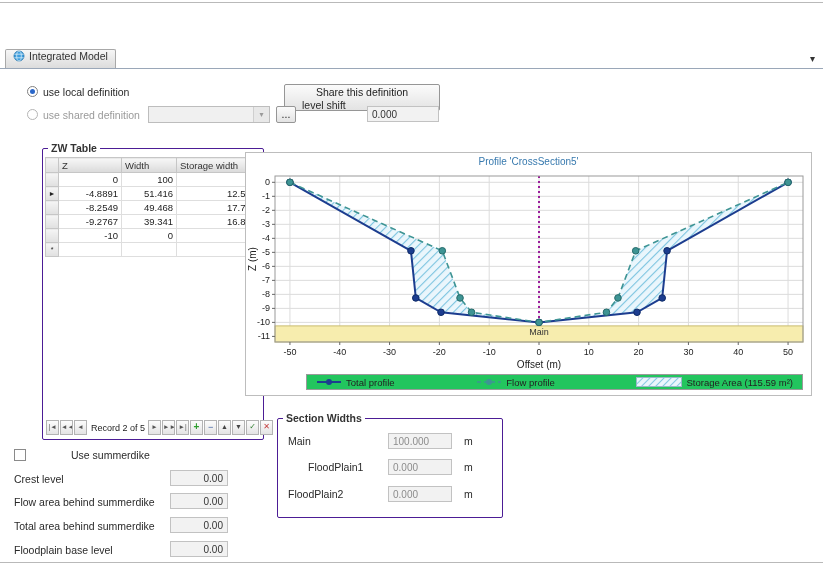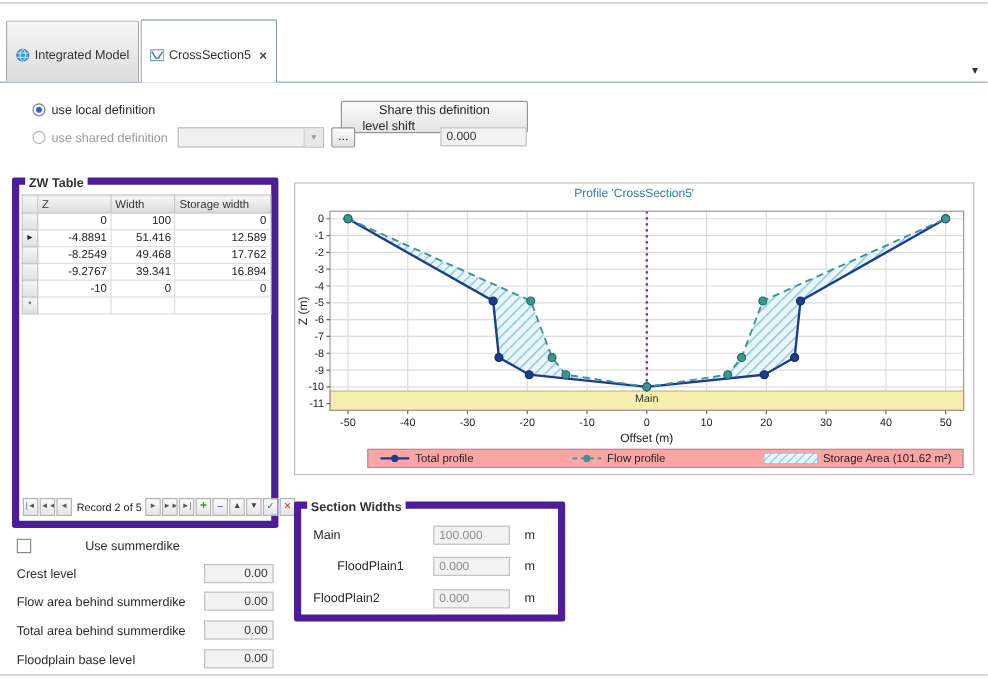--- a/index.html
+++ b/index.html
@@ -4,21 +4,21 @@
 <style>
   html,body{margin:0;padding:0;}
   body{
     width:823px;height:566px;position:relative;background:#ffffff;
     font-family:"Liberation Sans", sans-serif;font-size:11px;color:#222;
     overflow:hidden;
   }
   .hairline{position:absolute;left:0;right:0;height:1px;background:#b9b9b9;}
   
   .tabstrip{position:absolute;left:0;top:50px;right:0;height:19px;border-bottom:1px solid #9aa7b8;display:flex;align-items:flex-end;padding-left:5px;box-sizing:border-box;}
-  .tab{display:flex;align-items:flex-end;gap:4px;height:18px;padding:16px 7px;font-size:10.5px;
+  .tab{display:flex;align-items:flex-start;gap:4px;height:18px;padding:0 7px;font-size:10.5px;
        background:linear-gradient(#f6f6f6,#dcdcdc);border:1px solid #a8a8a8;border-bottom:none;color:#333;margin-right:1px;border-radius:2px 2px 0 0;}
   .tab.active{background:#ffffff;border:1px solid #7d93ad;position:relative;z-index:2;margin-bottom:-1px;height:19px;border-bottom:1px solid #fff;}
   .tab .close{font-size:11px;font-weight:bold;color:#444;margin-left:3px;line-height:10px;}
   .tab-chevron{position:absolute;right:8px;top:3px;font-size:10px;color:#333;}
   
   .lbl{position:absolute;font-size:10.5px;color:#2a2a2a;white-space:nowrap;}
   .lbl.dim{color:#9a9a9a;}
   .btn{position:absolute;border:1px solid #969696;background:linear-gradient(#fbfbfb,#e3e3e3);
        font-size:10.5px;color:#222;text-align:center;line-height:15px;border-radius:2px;box-sizing:border-box;}
   .fieldbox{position:absolute;border:1px solid #c2c2c2;background:#f2f2f2;font-size:10px;
@@ -26,67 +26,59 @@
   .fieldbox.right{text-align:right;}
   .fieldbox.dimtext{color:#8c8c8c;}
   .radio{position:absolute;width:11px;height:11px;border:1px solid #7f7f7f;border-radius:50%;background:#fff;box-sizing:border-box;}
   .radio.checked::after{content:'';position:absolute;left:2px;top:2px;width:5px;height:5px;border-radius:50%;background:#2b67c9;}
   .radio.disabled{border-color:#b5b5b5;}
   .checkbox{position:absolute;width:12px;height:12px;border:1px solid #8a8a8a;background:#fff;box-sizing:border-box;}
   .combo{position:absolute;border:1px solid #bdbdbd;background:#f0f0f0;box-sizing:border-box;height:17px;}
   .combo .arrow{position:absolute;right:0;top:0;width:15px;height:15px;border-left:1px solid #cfcfcf;
        color:#9a9a9a;font-size:8px;text-align:center;line-height:15px;background:#e8e8e8;}
   
-  .groupbox{position:absolute;border:6px solid #4c1d95;border-radius:2px;box-sizing:border-box;}
+  .groupbox{position:absolute;border:1px solid #4c1d95;border-radius:2px;box-sizing:border-box;margin-left:32px;}
   .group-title{position:absolute;top:-7px;left:5px;background:#ffffff;padding:0 3px;font-size:10.5px;font-weight:bold;color:#333;white-space:nowrap;}
   
   table.grid{border-collapse:collapse;font-size:9.5px;position:absolute;left:2px;top:8px;}
   .grid th{background:linear-gradient(#f7f7f7,#dadada);border:1px solid #c6c6c6;font-weight:normal;text-align:left;padding:0 3px;height:14px;color:#333;}
   .grid td{border:1px solid #dedede;padding:0 3px;height:13px;text-align:right;background:#fff;color:#222;}
   .grid .sel{width:12px;min-width:12px;background:linear-gradient(#f5f5f5,#e0e0e0);border-color:#c6c6c6;text-align:center;padding:0;font-size:7px;color:#222;}
   
   .navigator{position:absolute;left:3px;bottom:4px;display:flex;align-items:center;}
   .nav-btn{width:11px;height:13px;border:1px solid #b3b3b3;background:linear-gradient(#fcfcfc,#e4e4e4);
        font-size:6.5px;line-height:12px;text-align:center;color:#555;margin-right:1px;box-sizing:content-box;overflow:hidden;}
   .nav-label{font-size:9px;margin:0 3px;color:#222;white-space:nowrap;}
   .nav-btn.green{color:#2e9e2e;font-size:10px;font-weight:bold;}
   .nav-btn.blue{color:#33569a;font-size:9px;}
   .nav-btn.dark{color:#444;font-size:7px;}
   .nav-btn.ok{color:#2e7e2e;font-size:8px;}
   .nav-btn.red{color:#c43c3c;font-size:8px;}
   
   .chart-panel{position:absolute;left:245px;top:152px;width:567px;height:244px;border:1px solid #bdbdbd;background:#ffffff;box-sizing:border-box;}
   .chart-title{position:absolute;top:3px;left:0;right:0;text-align:center;font-size:10px;color:#3779ae;}
   #chart-svg{position:absolute;left:1px;top:17px;}
-  .legend{position:absolute;left:60px;bottom:5px;width:497px;height:16px;border:1px solid #9a9a9a;background:#fca5a5;
+  .legend{position:absolute;left:60px;bottom:5px;width:497px;height:16px;border:1px solid #9a9a9a;background:#22c55e;
        display:flex;align-items:center;justify-content:space-between;padding:0 9px;box-sizing:border-box;font-size:9.5px;color:#222;}
   .legend-item{display:flex;align-items:center;gap:4px;white-space:nowrap;}
 </style>
 </head>
 <body>
 
 <div class="hairline" style="top:2px;"></div>
 <div class="hairline" style="top:562px;"></div>
 
 <div class="tabstrip">
   <div class="tab">
     <svg width="12" height="12" viewBox="0 0 12 12">
       <circle cx="6" cy="6" r="5" fill="#3f9ede" stroke="#1c6fa8" stroke-width="0.8"></circle>
       <ellipse cx="6" cy="6" rx="2.3" ry="5" fill="none" stroke="#d6ecf8" stroke-width="0.8"></ellipse>
       <path d="M1.3 4.2h9.4M1.3 7.8h9.4" stroke="#d6ecf8" stroke-width="0.8" fill="none"></path>
     </svg>
     <span>Integrated Model</span>
-  </div>
-  <div class="tab active">
-    <svg width="12" height="12" viewBox="0 0 12 12">
-      <rect x="0.5" y="1.5" width="11" height="9" fill="#ffffff" stroke="#8aa0b8"></rect>
-      <path d="M1.5 3 L5 8.5 L7 8.5 L10.5 3" fill="none" stroke="#4a7ab5" stroke-width="1.2"></path>
-    </svg>
-    <span>CrossSection5</span>
-    <span class="close">×</span>
   </div>
   <span class="tab-chevron">▾</span>
 </div>
 
 <span class="radio checked" style="left:27px;top:86px;"></span>
 <span class="lbl" style="left:43px;top:86px;">use local definition</span>
 <div class="btn" style="left:284px;top:84px;width:156px;height:27px;">Share this definition</div>
 
 <span class="radio disabled" style="left:27px;top:109px;"></span>
 <span class="lbl dim" style="left:43px;top:109px;">use shared definition</span>
@@ -307,21 +299,21 @@
     <span class="legend-item">
       <svg width="46" height="10">
         <defs>
           <pattern id="hatchL" width="5" height="5" patternUnits="userSpaceOnUse" patternTransform="rotate(45)">
             <rect width="5" height="5" fill="#eaf6fc"></rect>
             <line x1="0" y1="0" x2="0" y2="5" stroke="#7cc4e0" stroke-width="1.8"></line>
           </pattern>
         </defs>
         <rect x="0.5" y="0.5" width="45" height="9" fill="url(#hatchL)" stroke="#9ab8c8"></rect>
       </svg>
-      <span>Storage Area (101.62 m²)</span>
+      <span>Storage Area (115.59 m²)</span>
     </span>
   </div>
 </div>
 
 <div class="groupbox" style="left:245px;top:418px;width:226px;height:100px;">
   <span class="group-title">Section Widths</span>
 
   <span class="lbl" style="left:10px;top:16px;">Main</span>
   <div class="fieldbox dimtext" style="left:110px;top:14px;width:64px;">100.000</div>
   <span class="lbl" style="left:186px;top:16px;">m</span>

